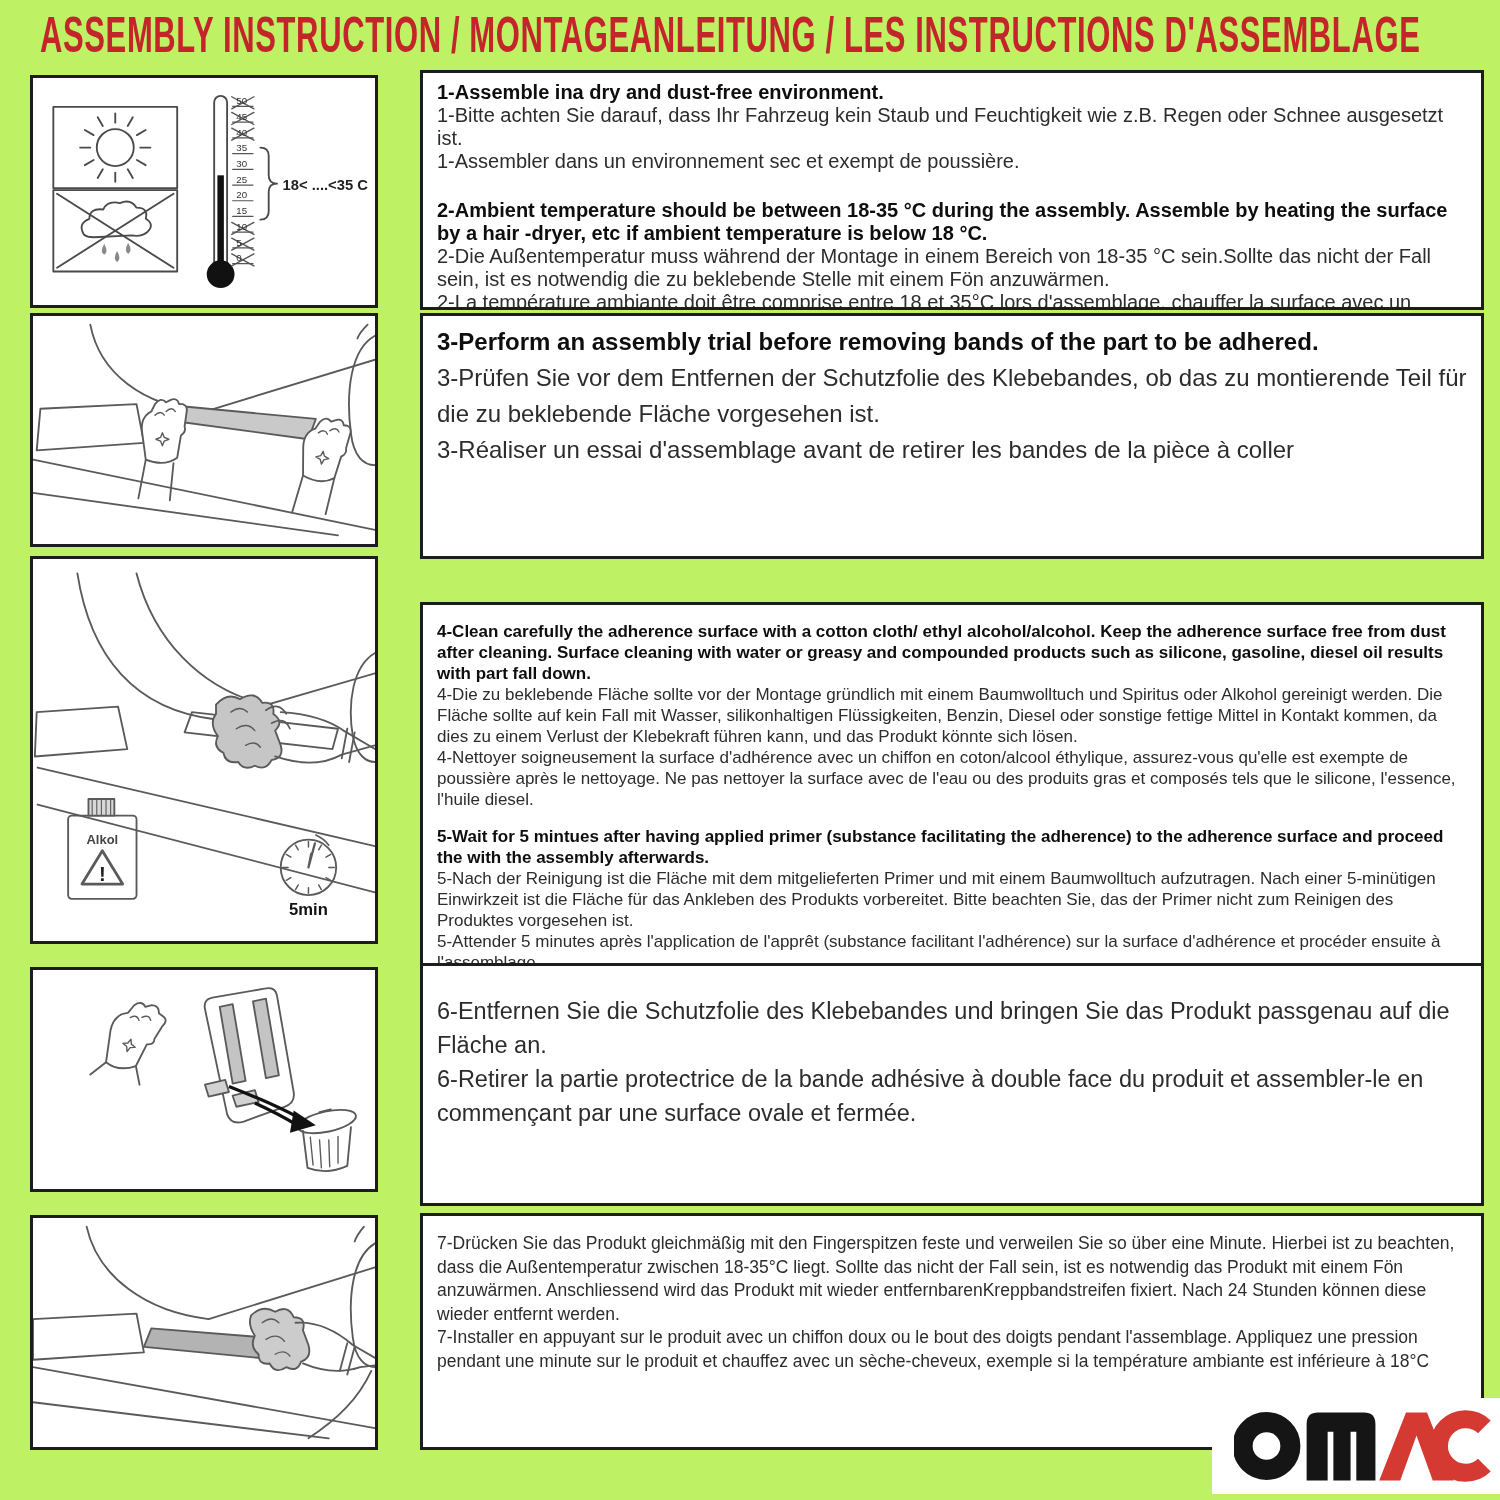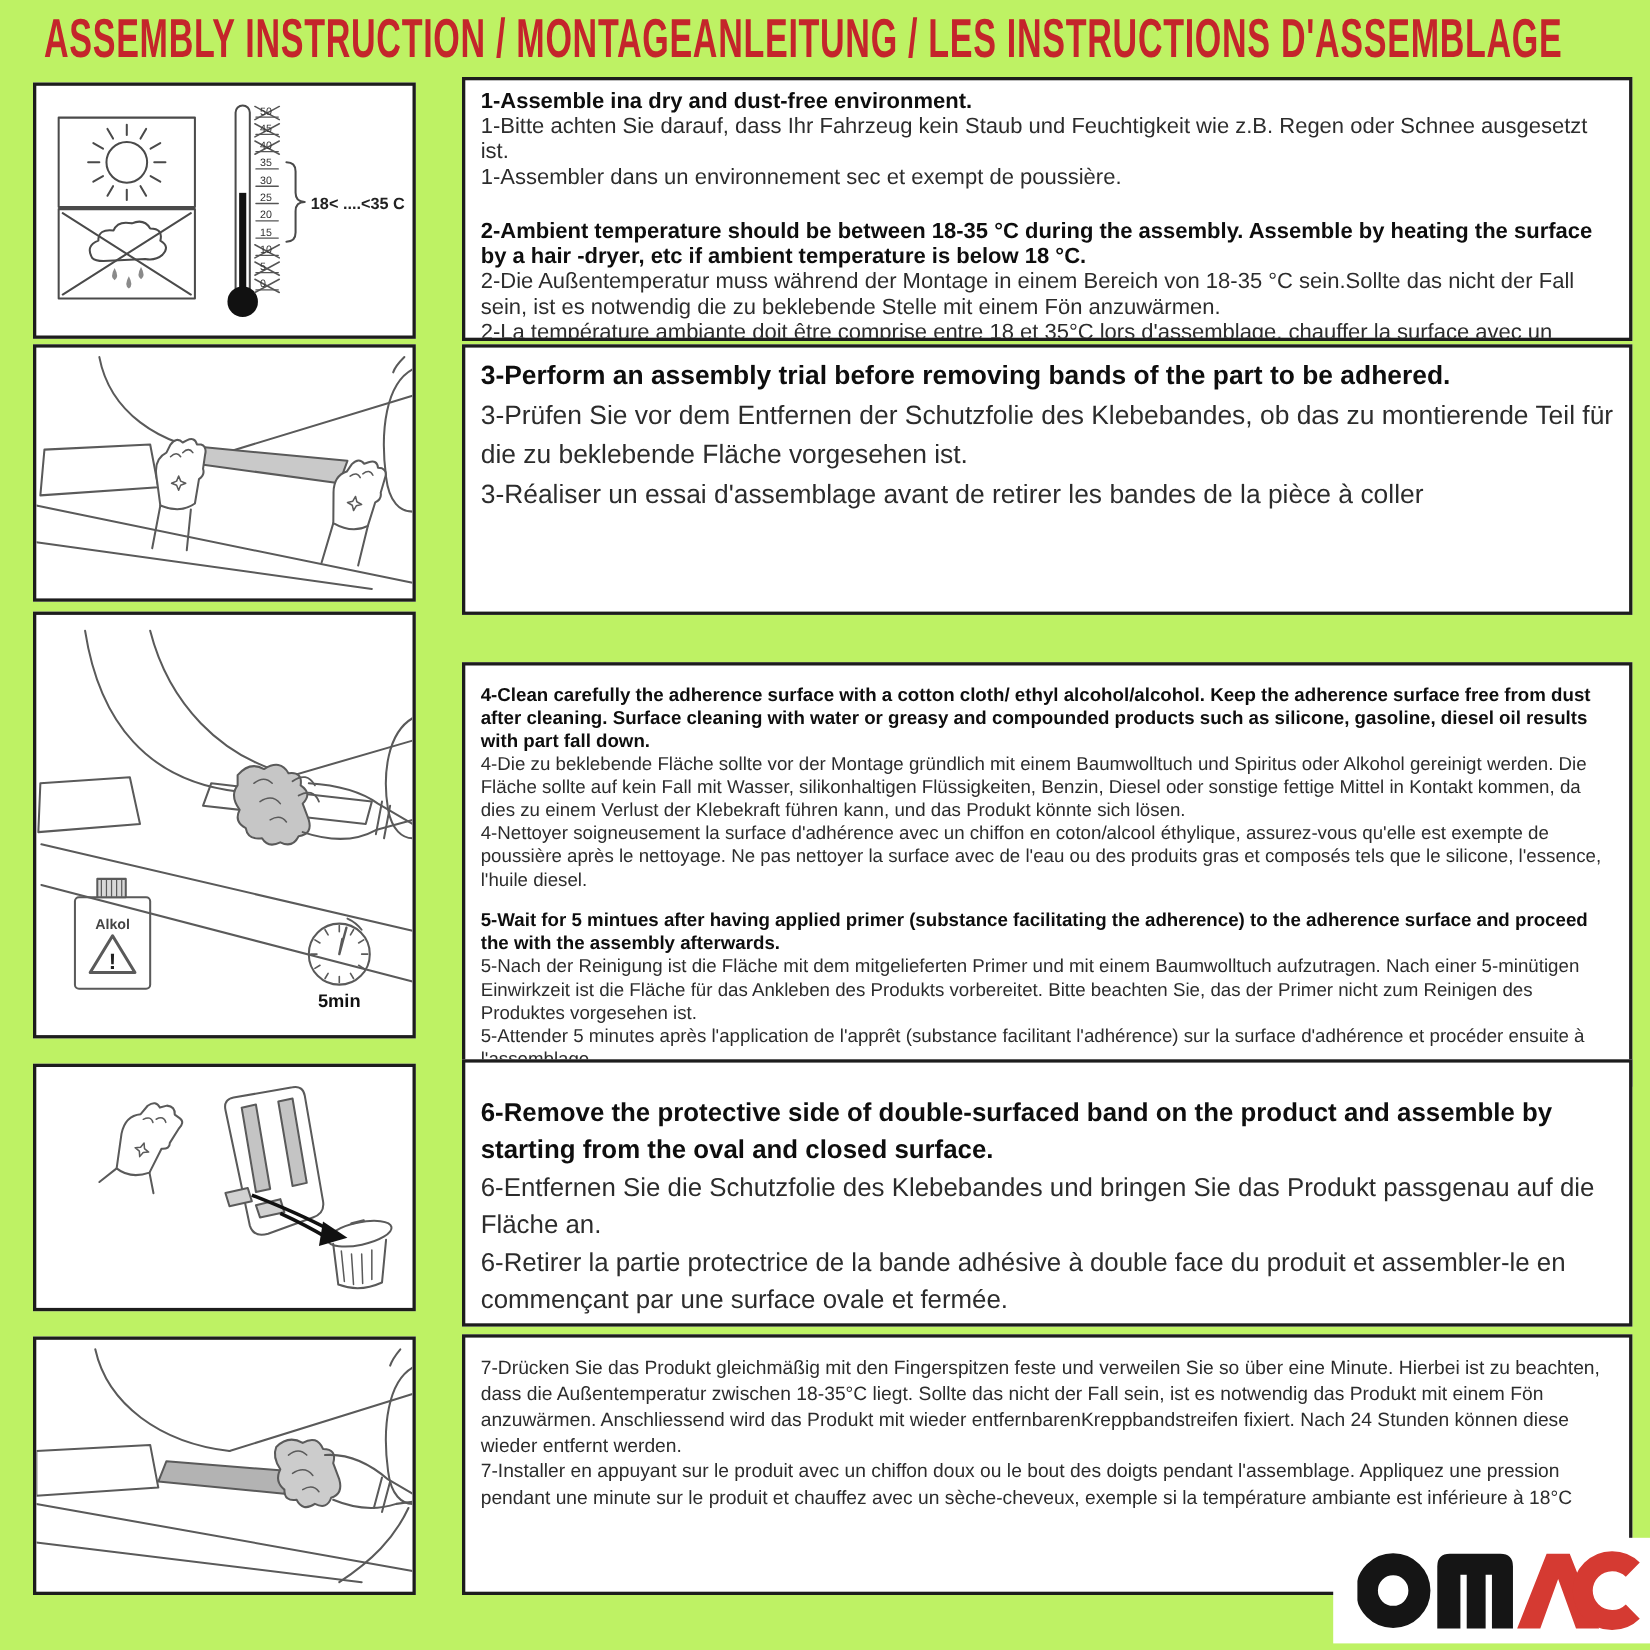--- a/index.html
+++ b/index.html
@@ -222,21 +222,20 @@
         </g>
       </g>
       <g stroke="#111" stroke-width="3.5" fill="none">
         <path d="M212,120 Q258,138 288,154"></path>
         <path d="M240,138 Q266,150 286,162"></path>
         <polygon points="282,146 306,162 278,170" fill="#111" stroke="none"></polygon>
       </g>
     </svg>
   </div>
   <div class="tbox" id="r4t">
-    <p class="b">6-Remove the protective side of double-surfaced band on the product and assemble by starting from the oval and closed surface.</p>
     <p>6-Entfernen Sie die Schutzfolie des Klebebandes und bringen Sie das Produkt passgenau auf die Fläche an.</p>
     <p>6-Retirer la partie protectrice de la bande adhésive à double face du produit et assembler-le en commençant par une surface ovale et fermée.</p>
   </div>
 
   <div class="illus" id="r5i">
     <svg viewBox="0 0 370 229">
       <g stroke="#5a5a5a" stroke-width="2" fill="none" stroke-linecap="round" stroke-linejoin="round">
         <path d="M58,0 C70,54 122,92 190,100"></path>
         <path d="M190,100 L370,44"></path>
         <path d="M370,18 C346,32 340,76 346,120 C349,144 360,152 370,152"></path>

